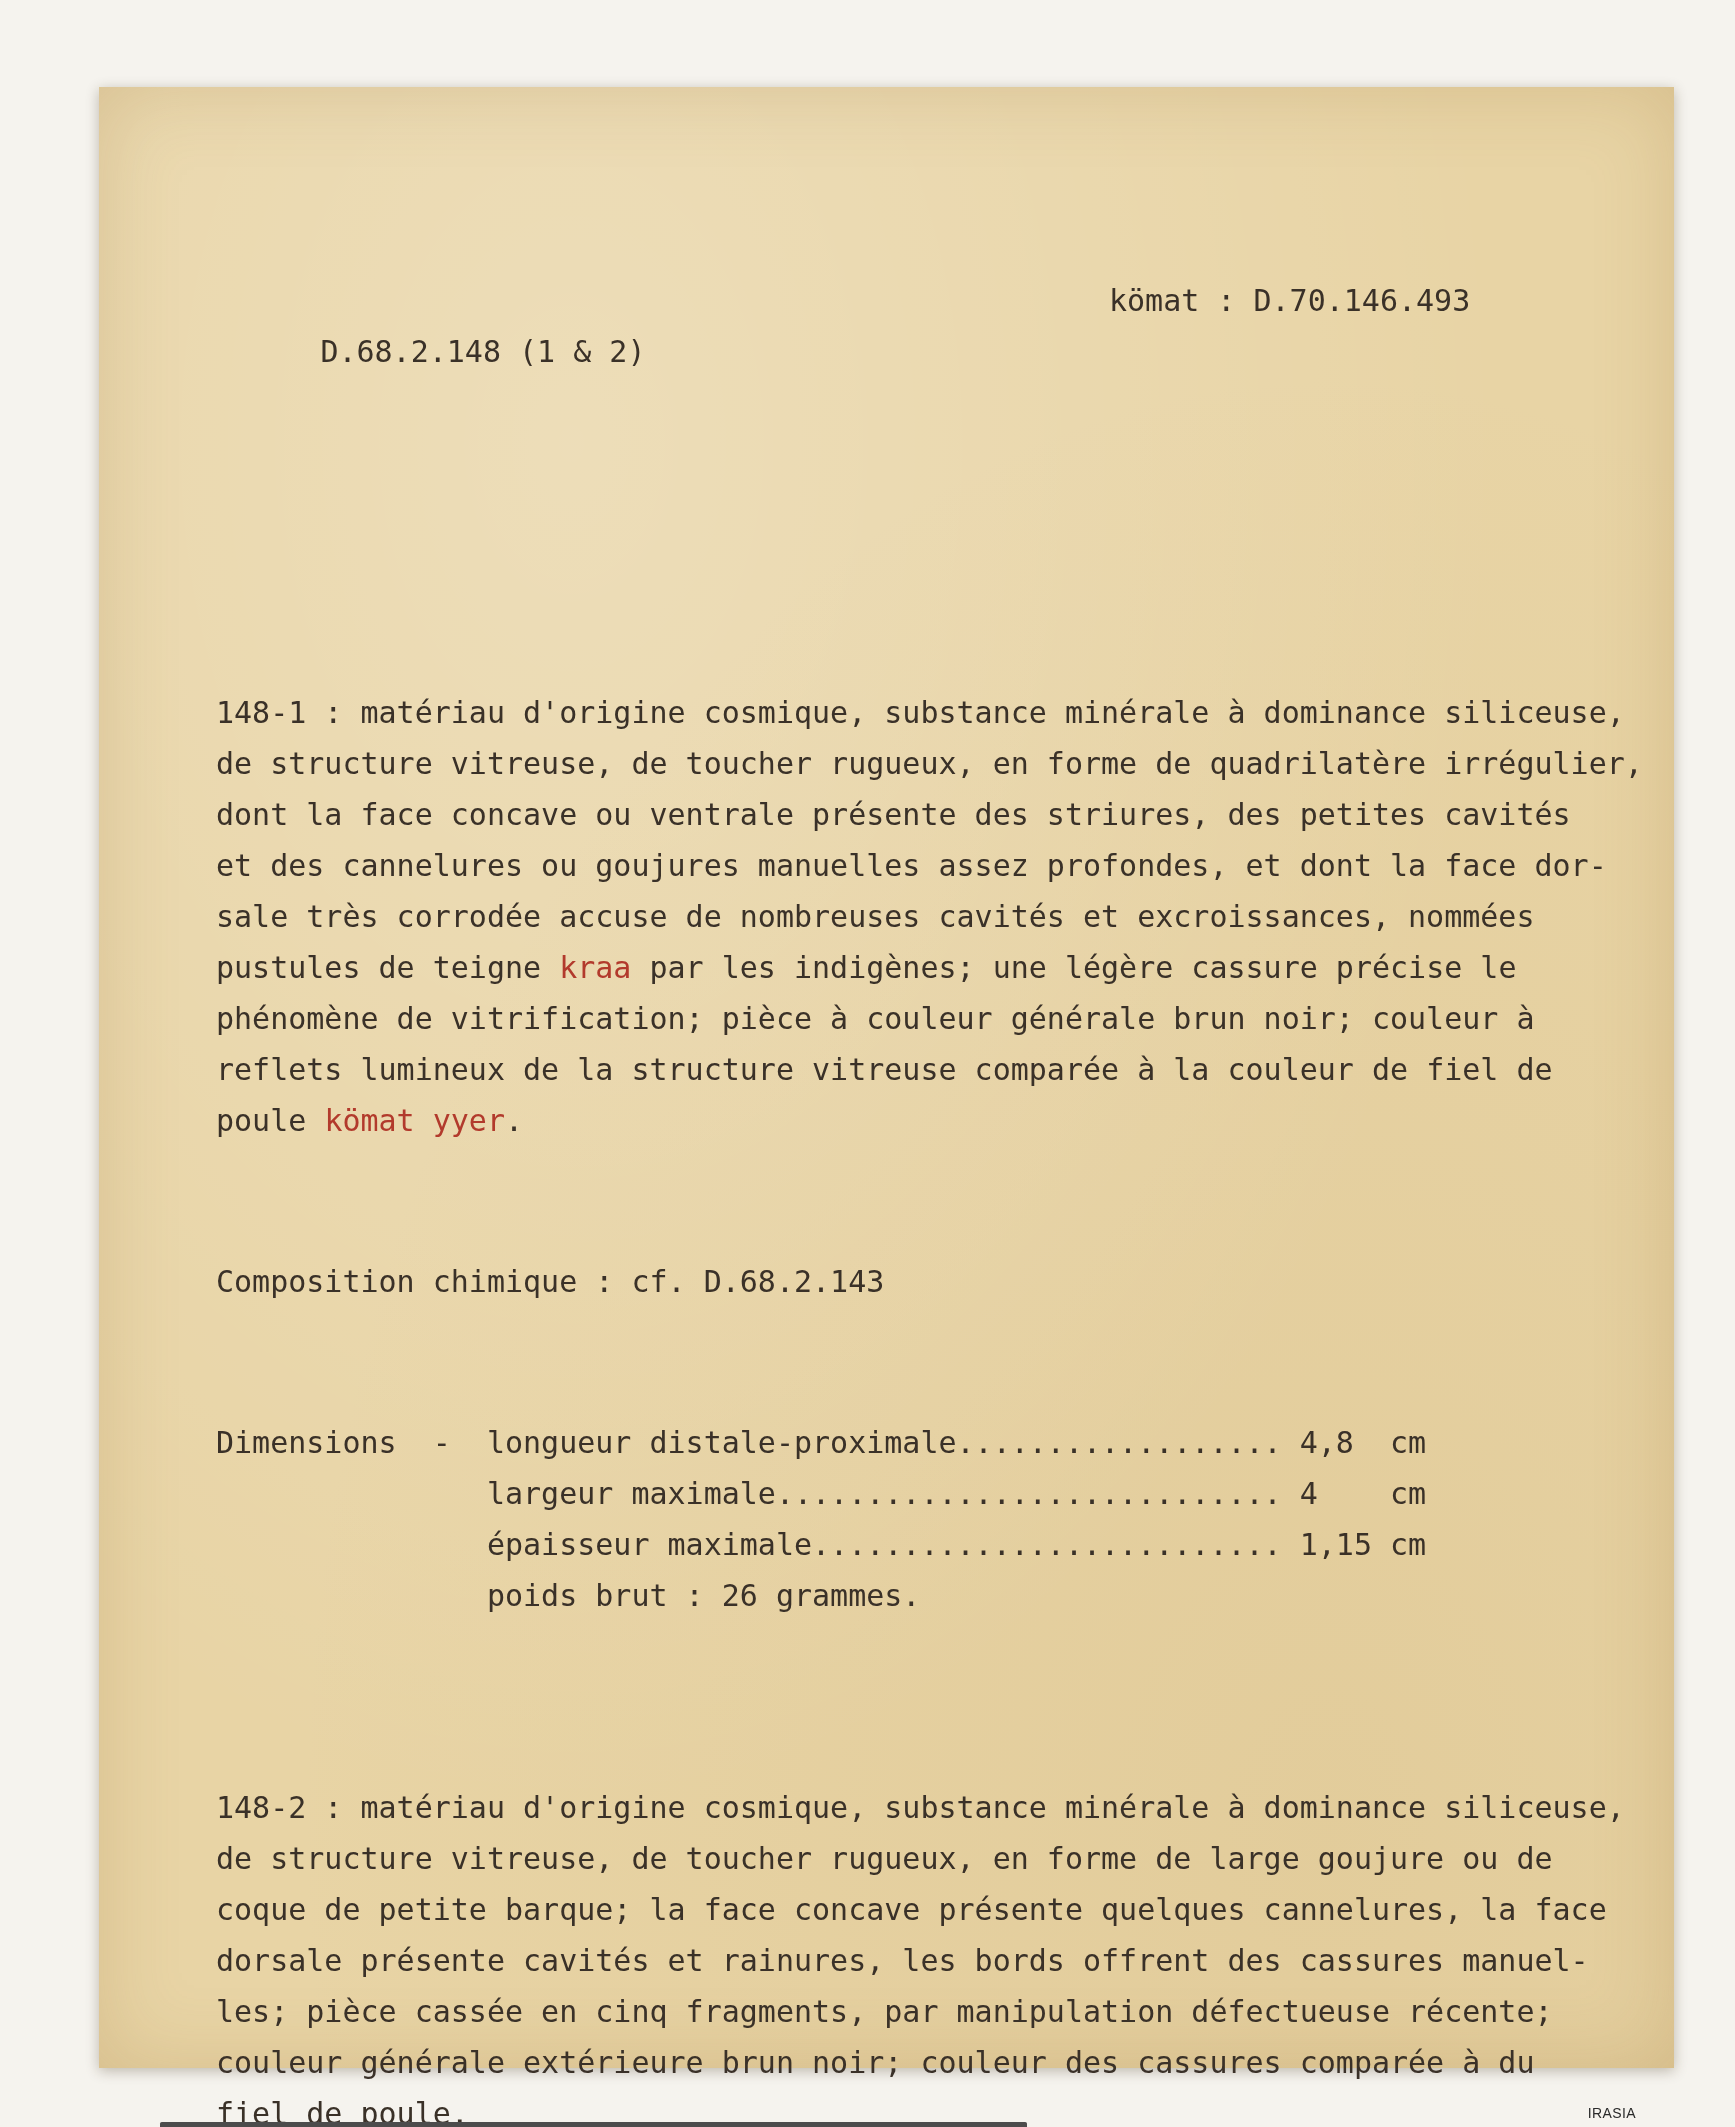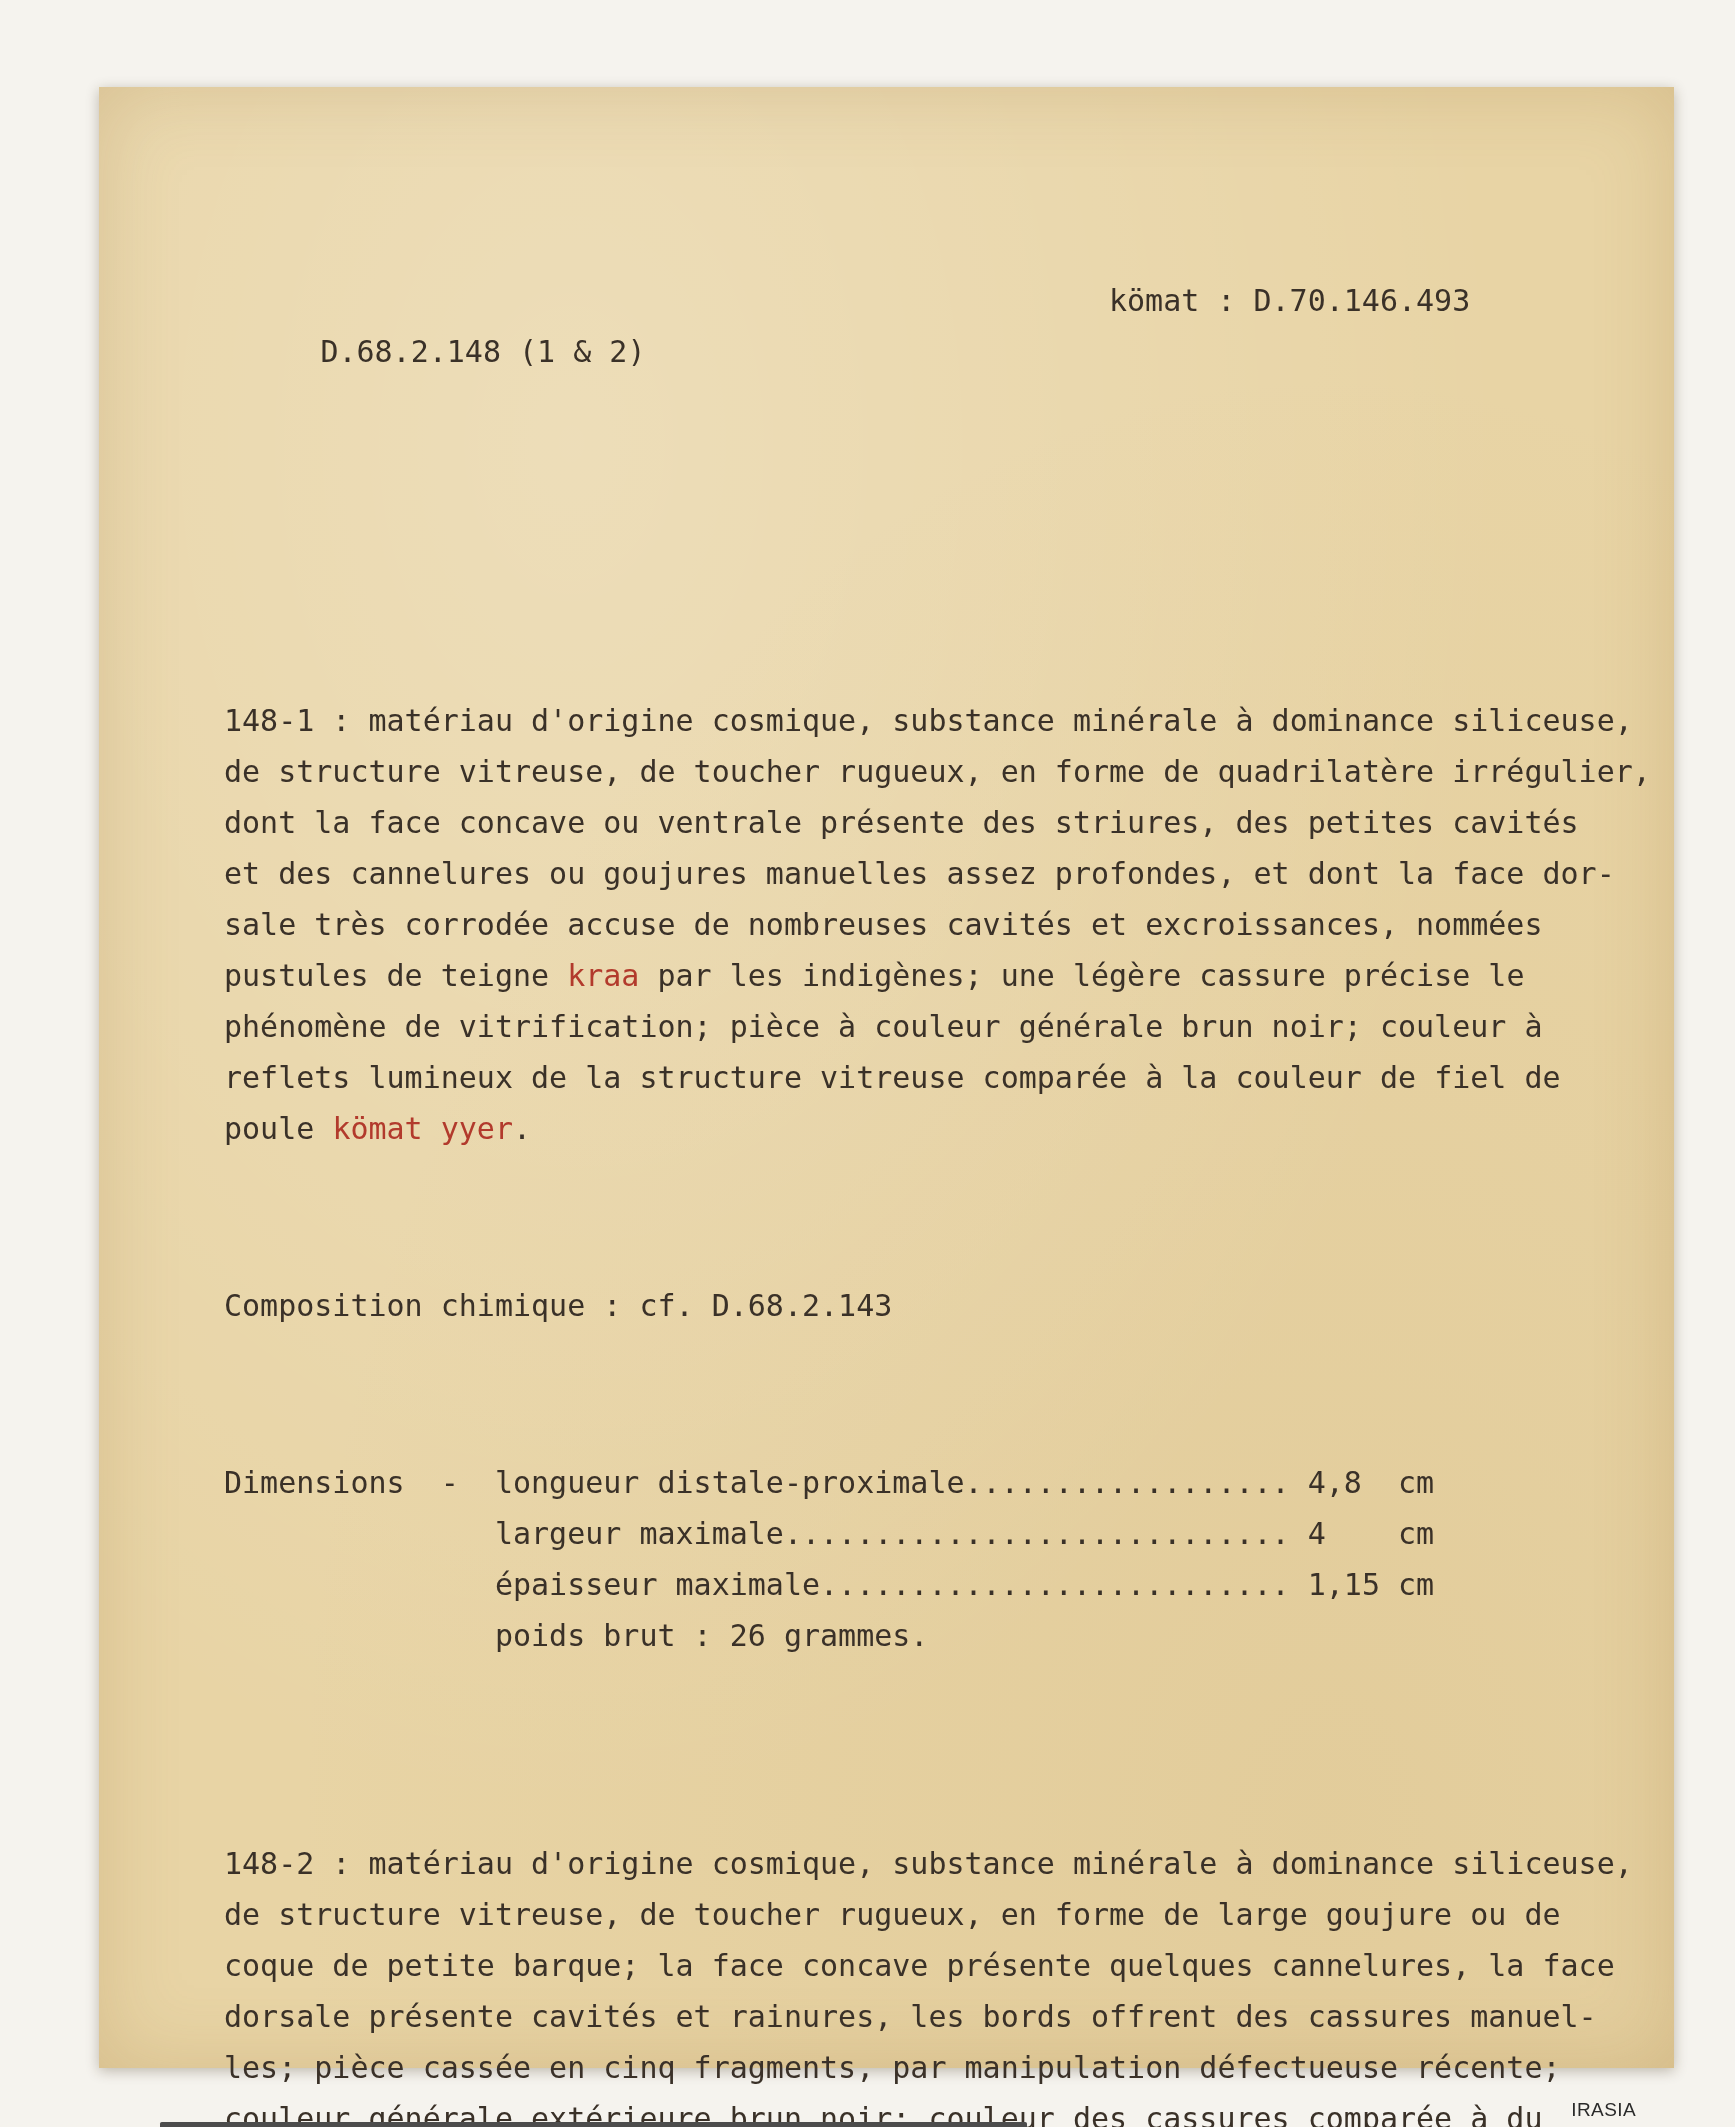--- a/index.html
+++ b/index.html
@@ -39,33 +39,33 @@
   }
   .header {
     position: relative;
     margin-bottom: 51px;
   }
   .hdr-right {
     position: absolute;
     left: 897px;
     top: 0;
   }
-  .rich { margin: 12px; }
+  .rich { margin: 4px; }
   .tline { white-space: pre; }
   .u {
     text-decoration-thickness: 2.2px;
     text-underline-offset: 6.2px;
   }
   .red { color: #b23a2c; }
   .watermark {
     position: absolute;
     right: 99px;
     bottom: 7px;
     font-family: "Liberation Sans", sans-serif;
-    font-size: 19px;
+    font-size: 14px;
     color: #2a2a2a;
     letter-spacing: 0.4px;
   }
   .scan-edge {
     position: absolute;
     left: 160px;
     bottom: 0;
     width: 867px;
     height: 6.2px;
     background: #4c4c4c;

